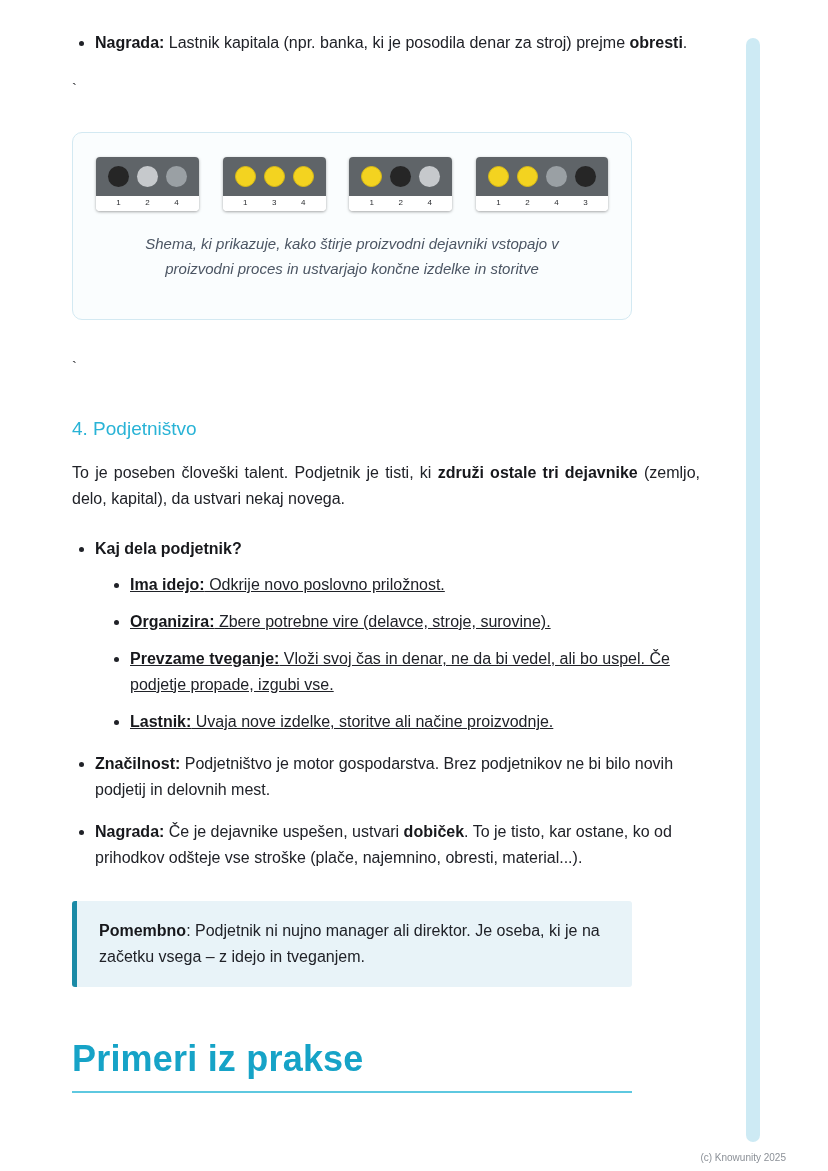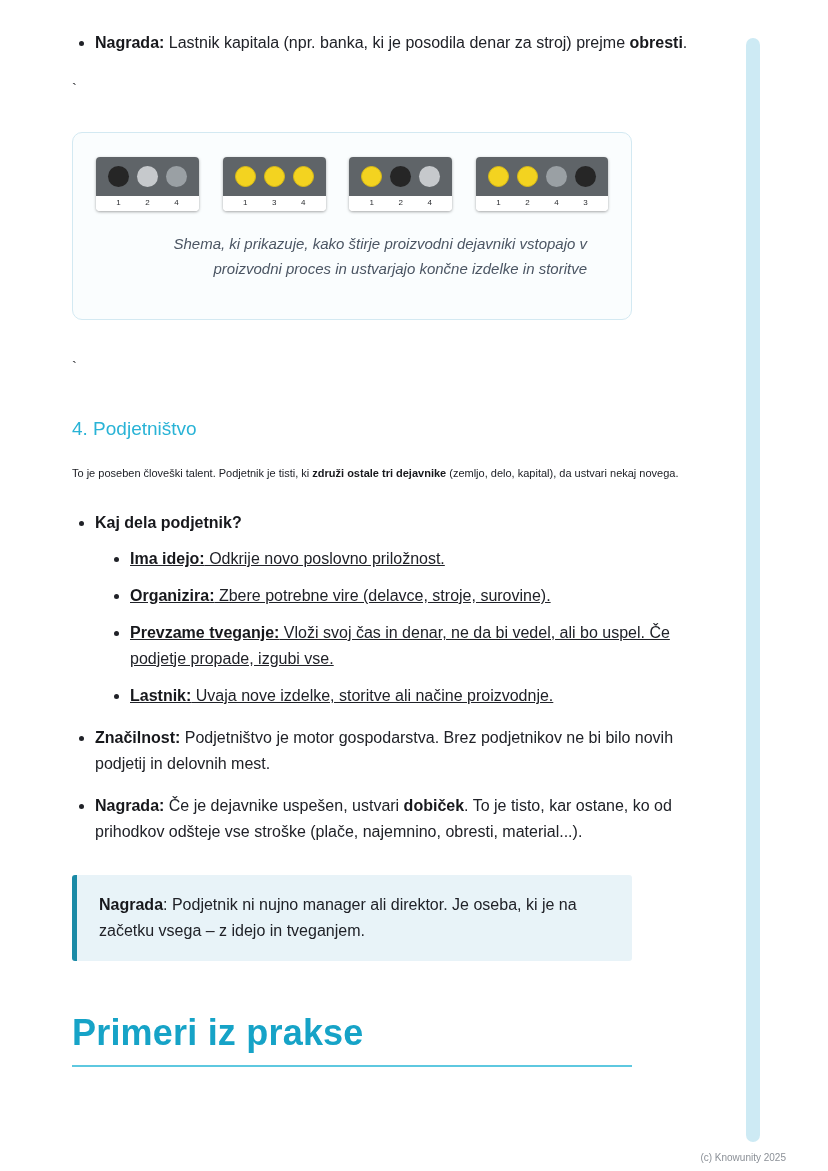--- a/index.html
+++ b/index.html
@@ -18,26 +18,26 @@
   .fgroups{display:flex;justify-content:space-between;align-items:flex-start;padding:0 1px;}
   .fgroup{background:#ffffff;border-radius:4px;overflow:hidden;box-shadow:0 1px 3px rgba(0,0,0,0.35);}
   .fgroup-top{background:#5f6468;display:flex;gap:8px;padding:9px 12px;}
   .dot{width:21px;height:21px;border-radius:50%;display:block;}
   .dot-black{background:#262626;}
   .dot-gray{background:#9aa0a4;}
   .dot-lightgray{background:#c6c9cc;}
   .dot-yellow{background:#f3d320;border:1px solid #d9bb14;box-sizing:border-box;}
   .fgroup-bottom{display:flex;gap:8px;padding:1px 12px 2px 12px;background:#fff;}
   .num{width:21px;text-align:center;font-size:8px;line-height:12px;color:#2b2d31;}
-  .caption{margin:20px auto 0 auto;max-width:470px;text-align:right;font-style:italic;font-size:15px;line-height:25px;color:#4b5563;}
+  .caption{margin:20px auto 0 auto;max-width:470px;text-align:center;font-style:italic;font-size:15px;line-height:25px;color:#4b5563;}
   
   .h3{margin:36px 0 0 0;font-size:19px;line-height:26px;font-weight:normal;color:#29b3d6;}
   .h1{margin:54px 0 0 0;font-size:36px;line-height:36px;font-weight:800;color:#16a3c7;letter-spacing:0.2px;}
   .rule{margin-top:14px;width:560px;height:2px;background:#5ec8e0;}
-  .para{margin-top:18px;font-size:11px;line-height:26px;text-align:justify;}
+  .para{margin-top:18px;font-size:16px;line-height:26px;text-align:justify;}
   .elist{margin-top:24px;}
   
   .callout{margin-top:30px;width:560px;box-sizing:border-box;background:#e8f3f8;border-left:5px solid #1a8aa6;border-radius:3px;padding:17px 22px;font-size:16px;line-height:26px;}
   
   .scroll-track{position:absolute;right:68px;top:38px;width:14px;height:1104px;background:#cdeaf4;border-radius:7px;}
   .copyright{position:absolute;right:42px;top:1152px;font-size:10px;line-height:12px;color:#8b9097;z-index:2;}
 </style>
 </head>
 <body>
 
@@ -123,21 +123,21 @@
           <li><span class="b">Organizira:</span><span> Zbere potrebne vire (delavce, stroje, surovine).</span></li>
           <li><span class="b">Prevzame tveganje:</span><span> Vloži svoj čas in denar, ne da bi vedel, ali bo uspel. Če podjetje propade, izgubi vse.</span></li>
           <li><span class="b">Lastnik:</span><span> Uvaja nove izdelke, storitve ali načine proizvodnje.</span></li>
         </ul>
       </li>
       <li><span class="b">Značilnost:</span><span> Podjetništvo je motor gospodarstva. Brez podjetnikov ne bi bilo novih podjetij in delovnih mest.</span></li>
       <li><span class="b">Nagrada:</span><span> Če je dejavnike uspešen, ustvari </span><span class="b">dobiček</span><span>. To je tisto, kar ostane, ko od prihodkov odšteje vse stroške (plače, najemnino, obresti, material...).</span></li>
     </ul>
 
     <div class="callout">
-      <p><span class="b">Nagrada</span><span>: Podjetnik ni nujno manager ali direktor. Je oseba, ki je na začetku vsega – z idejo in tveganjem.</span></p>
+      <p><span class="b">Pomembno</span><span>: Podjetnik ni nujno manager ali direktor. Je oseba, ki je na začetku vsega – z idejo in tveganjem.</span></p>
     </div>
 
     <h1 class="h1">Primeri iz prakse</h1>
     <div class="rule"></div>
 
   </div>
 
   <div class="copyright">(c) Knowunity 2025</div>
 
 </div>

